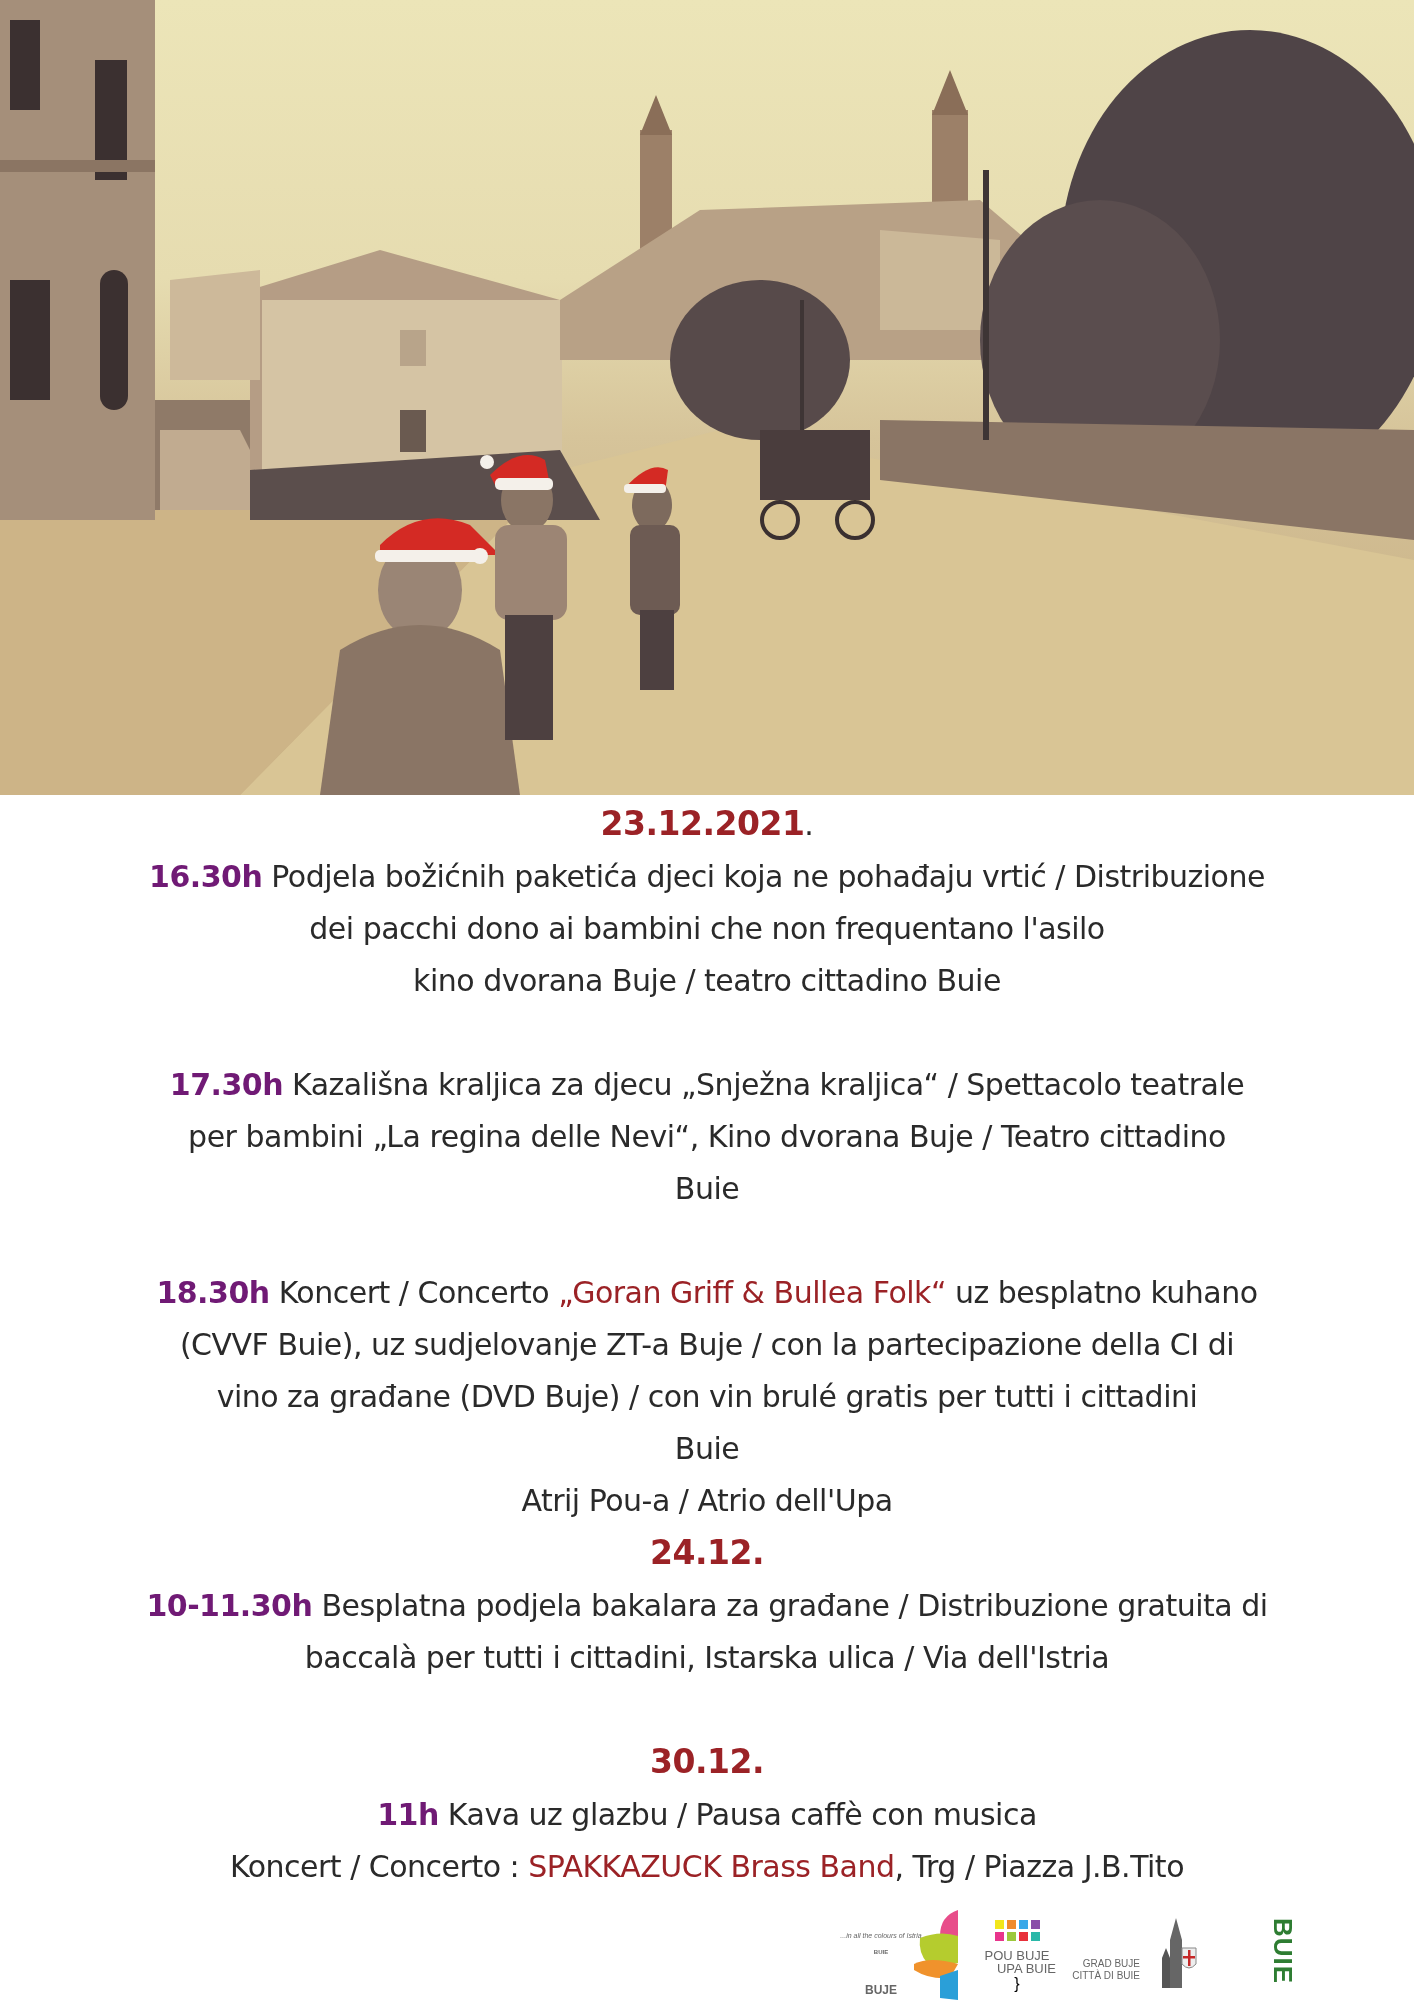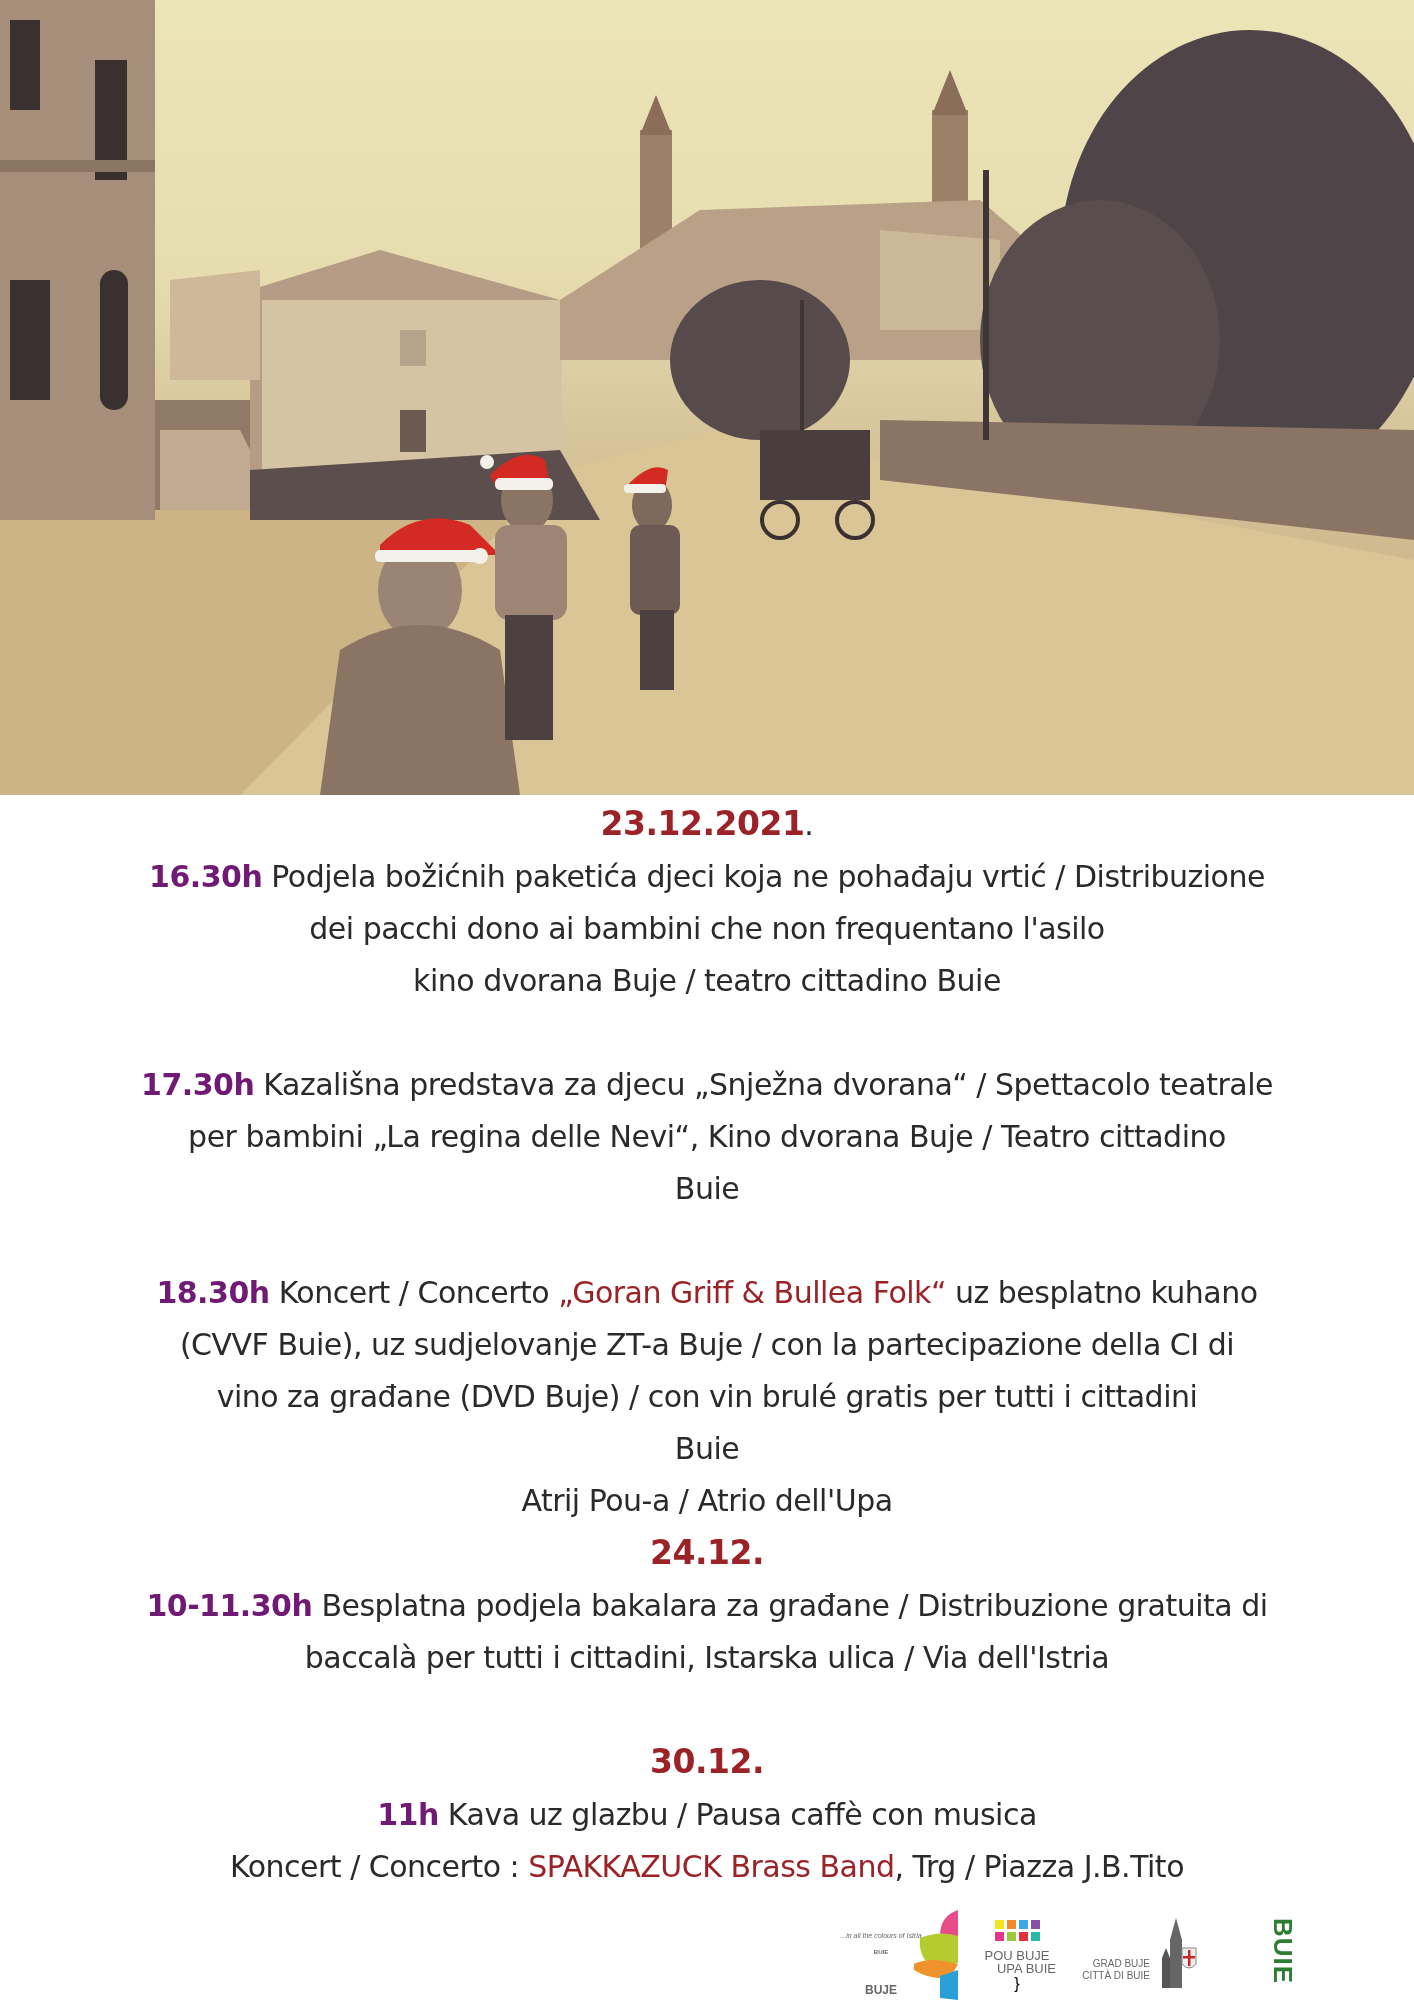--- a/index.html
+++ b/index.html
@@ -109,21 +109,21 @@
   </div>
 
   <div>
     <div class="line"><span class="time">16.30h</span><span> Podjela božićnih paketića djeci koja ne pohađaju vrtić / Distribuzione</span></div>
     <div class="line">dei pacchi dono ai bambini che non frequentano l'asilo</div>
     <div class="line">kino dvorana Buje / teatro cittadino Buie</div>
   </div>
   <div class="gap"></div>
 
   <div>
-    <div class="line"><span class="time">17.30h</span><span> Kazališna predstava za djecu „Snježna dvorana“ / Spettacolo teatrale</span></div>
+    <div class="line"><span class="time">17.30h</span><span> Kazališna kraljica za djecu „Snježna kraljica“ / Spettacolo teatrale</span></div>
     <div class="line">per bambini „La regina delle Nevi“, Kino dvorana Buje / Teatro cittadino</div>
     <div class="line">Buie</div>
   </div>
   <div class="gap"></div>
 
   <div>
     <div class="line"><span class="time">18.30h</span><span> Koncert / Concerto </span><span class="hl">„Goran Griff &amp; Bullea Folk“</span><span> uz besplatno kuhano</span></div>
     <div class="line">(CVVF Buie),  uz sudjelovanje ZT-a Buje / con la partecipazione della CI di</div>
     <div class="line">vino za građane (DVD Buje) / con vin brulé gratis per tutti i cittadini</div>
     <div class="line">Buie</div>
@@ -167,21 +167,21 @@
       <span style="width:9px;height:9px;background:#e8358c"></span>
       <span style="width:9px;height:9px;background:#9cc83c"></span>
       <span style="width:9px;height:9px;background:#e8303a"></span>
       <span style="width:9px;height:9px;background:#2ab8a8"></span>
     </div>
     <div class="small-grey" style="font-size:13px; line-height:13px; margin-top:8px;">POU BUJE</div>
     <div class="small-grey" style="font-size:13px; line-height:13px;text-align:right;">UPA BUIE</div>
   }
   </div>
 
-  <div class="logo" style="left:250px; top:50px; width:80px; text-align:right;">
+  <div class="logo" style="left:240px; top:50px; width:80px; text-align:right;">
     <div class="small-grey" style="font-size:10px; line-height:12px;">GRAD BUJE</div>
     <div class="small-grey" style="font-size:10px; line-height:12px;">CITTÀ DI BUIE</div>
   </div>
   <svg class="logo" style="left:338px; top:10px;" width="40" height="72" viewBox="0 0 40 72">
     <polygon points="12,70 12,22 18,0 24,22 24,70" fill="#666"></polygon>
     <polygon points="4,70 4,40 8,30 12,40 12,70" fill="#555"></polygon>
     <path d="M24,30 L38,30 L38,46 Q31,54 24,46 Z" fill="#eee" stroke="#888" stroke-width="1"></path>
     <rect x="30" y="32" width="2.5" height="16" fill="#c62828"></rect>
     <rect x="25" y="38" width="12" height="2.5" fill="#c62828"></rect>
   </svg>

